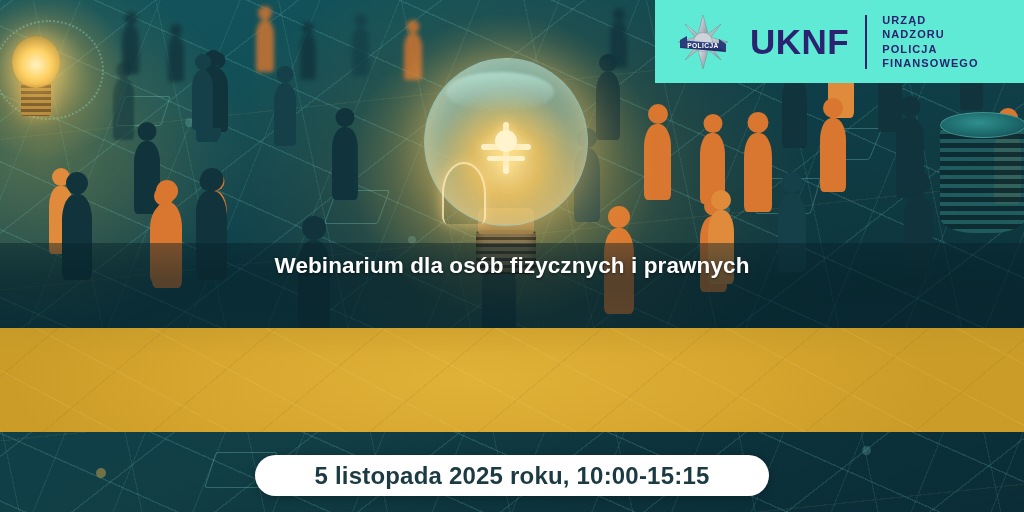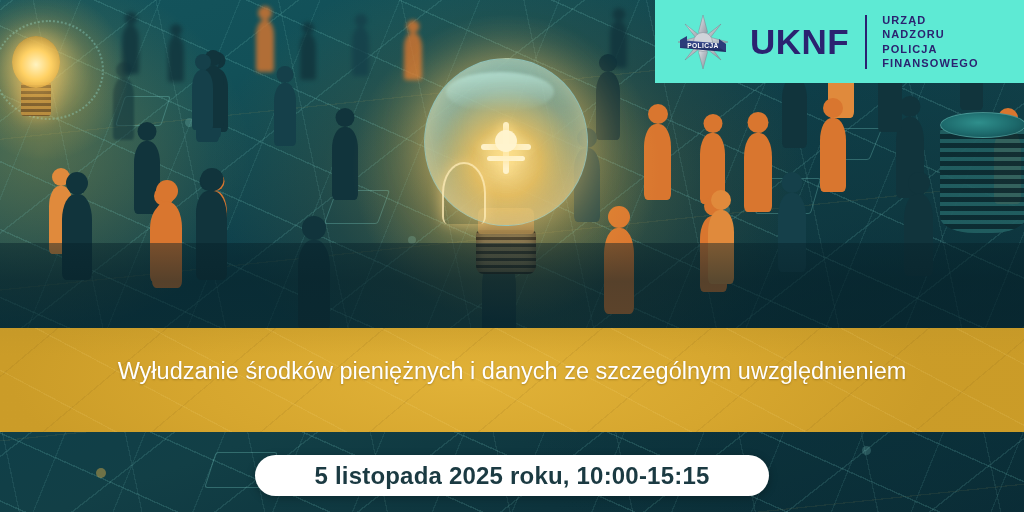--- a/index.html
+++ b/index.html
@@ -447,25 +447,25 @@
         <div class="fil-h2"></div>
         <div class="fil-c"></div>
       </div>
     </div>
 
     <div class="vig"></div>
   </div>
 
   <div class="dark-band"></div>
   <div class="title-block">
+    <span class="l">Webinarium dla osób fizycznych i prawnych</span>
   </div>
 
   <div class="gold-band"></div>
   <div class="subtitle-block">
-    <span class="l">Wyłudzanie środków pieniężnych i danych ze szczególnym uwzględnieniem</span>
   </div>
 
   <div class="date-pill">
     <span>5 listopada 2025 roku, 10:00-15:15</span>
   </div>
 
   <div class="logo-box">
 
     <div class="badge">
       <svg class="star" viewBox="0 0 52 56" xmlns="http://www.w3.org/2000/svg">

